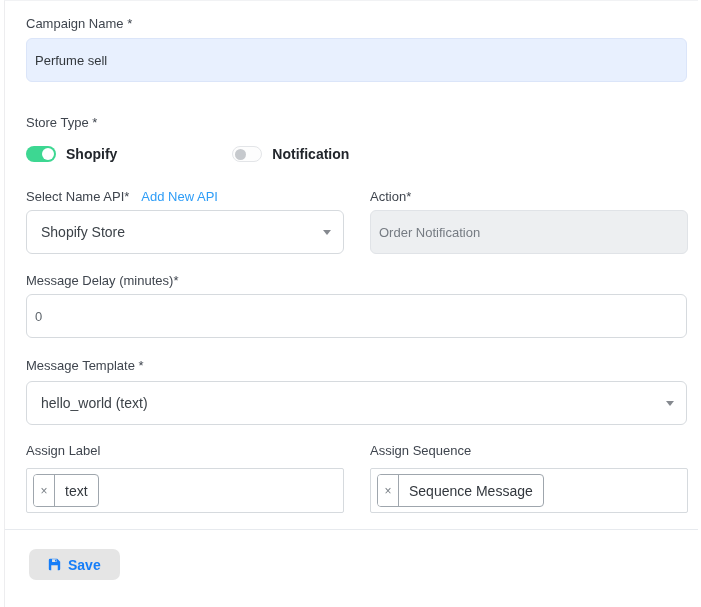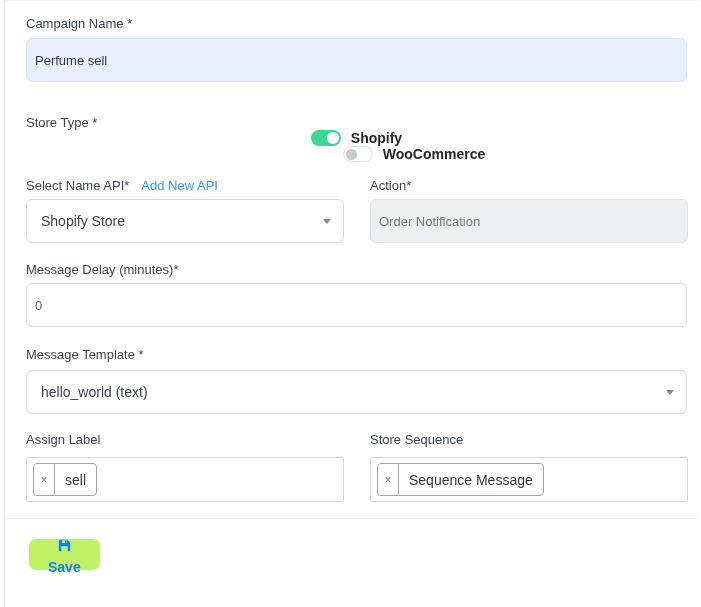--- a/index.html
+++ b/index.html
@@ -32,21 +32,21 @@
   .col { flex:0 0 318px; width:318px; }
 
   
   .mb-xl { margin-bottom:33px; }
   .mb-lg { margin-bottom:22px; }
   .mb-md { margin-bottom:19px; }
   .mb-md2 { margin-bottom:20px; }
   .mb-big { margin-bottom:18px; }
 
   
-  .toggle-row { display:flex; align-items:center; height:26px;flex-direction:column; }
+  .toggle-row { display:flex; align-items:center; margin-top:11px; height:26px; }
   .toggle-item { display:flex; align-items:center; }
   .toggle-item + .toggle-item { margin-left:115px; }
   .switch {
     position:relative; width:30px; height:16px; border-radius:9px; cursor:pointer;
     display:inline-block; flex:0 0 auto;
   }
   .switch.on { background:var(--accent-green,#3dd792); }
   .switch.on .knob {
     position:absolute; right:2px; top:2px; width:12px; height:12px; border-radius:50%;
     background:#fff;
@@ -88,22 +88,22 @@
     display:flex; align-items:center; justify-content:center; width:21px;
     color:#7a8087; font-size:12px; border-right:1px solid #9fa6ad; cursor:pointer;
     background:#fff;
   }
   .tag-text { display:flex; align-items:center; padding:0 10px; font-size:14px; color:#32373d; }
 
   
   .card-footer { border-top:1px solid #e7eaee; padding:19px 0 14px 24px; }
   .save-btn {
     display:inline-flex; align-items:center; gap:7px; height:31px; padding:0 19px;
-    background:#bef264; border:none; border-radius:7px; cursor:pointer;
-    font-family:inherit; font-size:14px; font-weight:700; color:var(--save-blue,#157df8);flex-direction:column;
+    background:#e5e5e5; border:none; border-radius:7px; cursor:pointer;
+    font-family:inherit; font-size:14px; font-weight:700; color:var(--save-blue,#157df8);
   }
   .save-icon { display:inline-flex; }
 </style>
 </head>
 <body>
 
 <div class="card">
   <div class="card-body">
 
     <div class="form-group mb-xl">
@@ -117,21 +117,21 @@
         <div class="toggle-item">
           <span class="switch on">
               <span class="knob"></span>
             </span>
           <span class="toggle-label">Shopify</span>
         </div>
         <div class="toggle-item">
           <span class="switch off">
               <span class="knob"></span>
             </span>
-          <span class="toggle-label">WooCommerce</span>
+          <span class="toggle-label">Notification</span>
         </div>
       </div>
     </div>
 
     <div class="two-col mb-md">
       <div class="col">
         <div class="lbl-line">
           <label class="lbl">Select Name API*</label>
           <a class="link">Add New API</a>
         </div>
@@ -158,26 +158,26 @@
         <span class="caret"></span>
       </div>
     </div>
 
     <div class="two-col">
       <div class="col">
         <label class="lbl" style="margin-bottom:10px">Assign Label</label>
         <div class="tagbox">
           <span class="tag">
             <span class="tag-remove">×</span>
-            <span class="tag-text">sell</span>
+            <span class="tag-text">text</span>
           </span>
         </div>
       </div>
       <div class="col">
-        <label class="lbl" style="margin-bottom:10px">Store Sequence</label>
+        <label class="lbl" style="margin-bottom:10px">Assign Sequence</label>
         <div class="tagbox">
           <span class="tag">
             <span class="tag-remove">×</span>
             <span class="tag-text">Sequence Message</span>
           </span>
         </div>
       </div>
     </div>
 
   </div>

